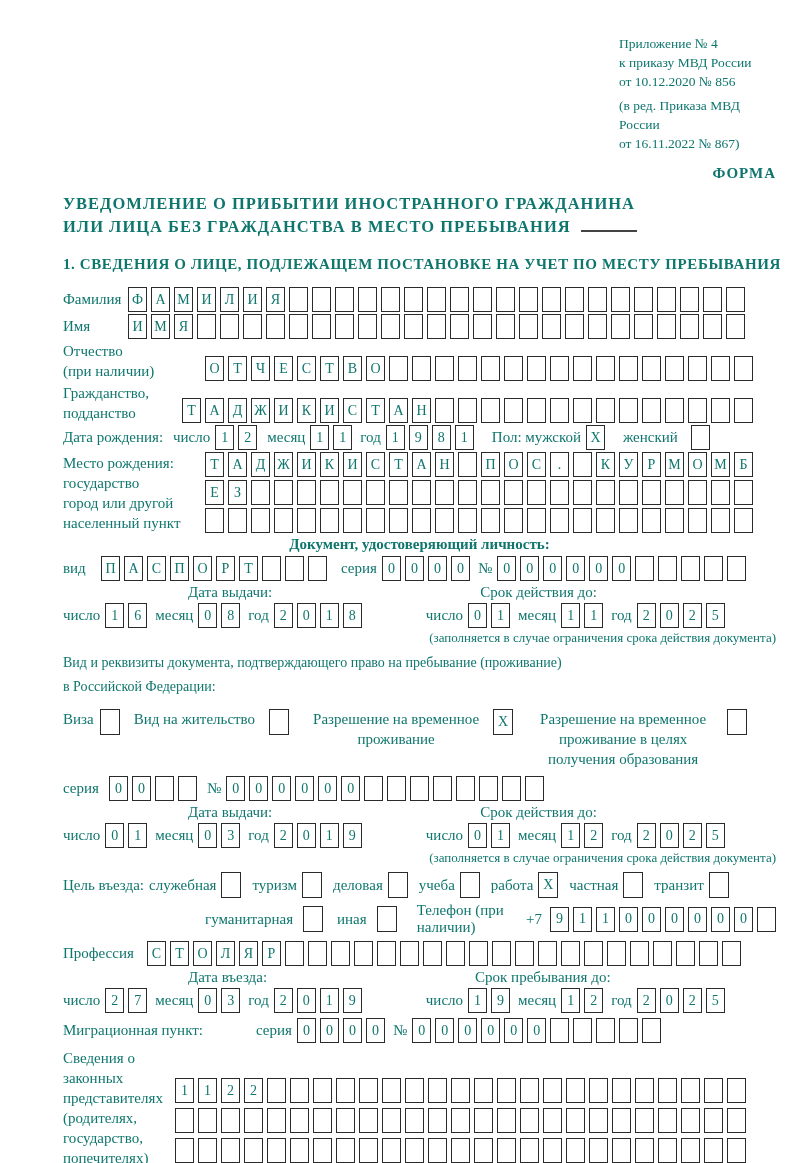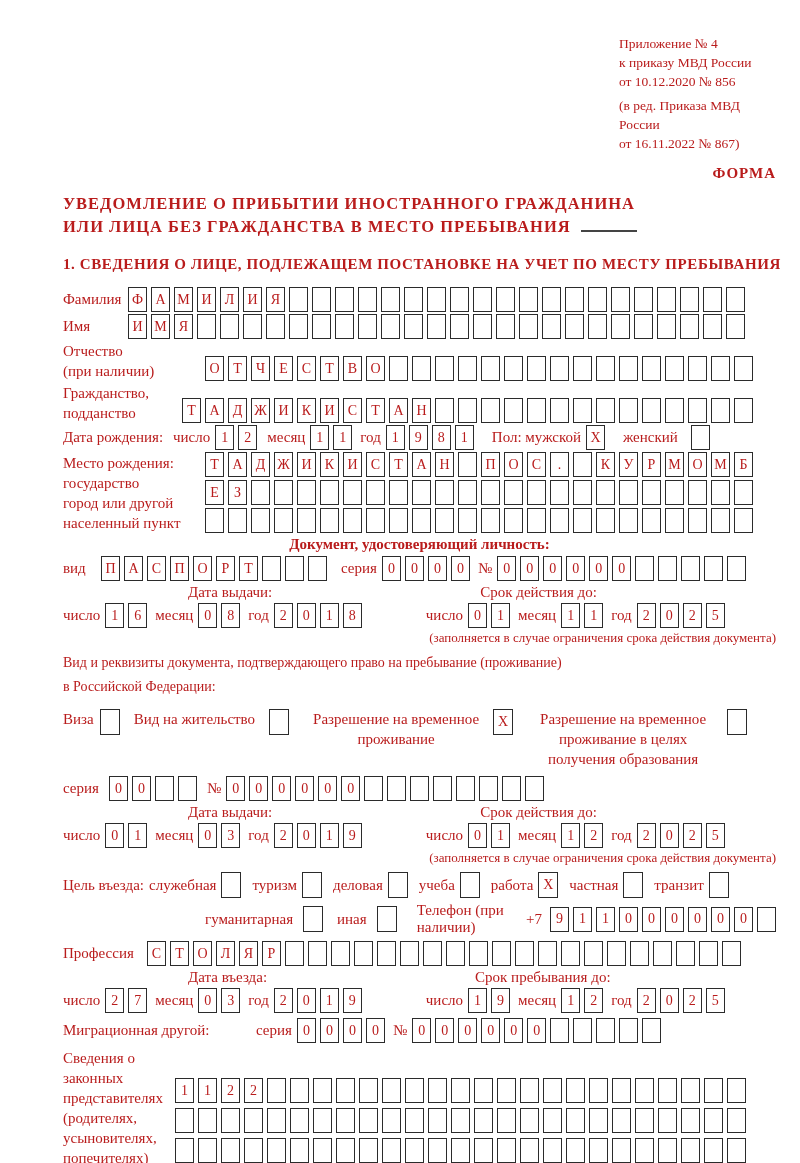--- a/index.html
+++ b/index.html
@@ -1,19 +1,19 @@
 <!DOCTYPE html>
 <html lang="ru"><head>
 <meta charset="utf-8">
 <style>
   html,body{margin:0;padding:0;background:#ffffff;}
   .page{
     position:relative;width:800px;height:1163px;overflow:hidden;
     box-sizing:border-box;padding:34px 24px 0 63px;
-    background:#fff;color:#b91c1c;
+    background:#fff;color:#0f766e;
     font-family:"Liberation Serif","DejaVu Serif",serif;font-size:15px;
   }
   
   .appendix{margin-left:556px;font-size:13.5px;line-height:19px;}
   .appendix .gap{height:5px;}
   .forma{text-align:right;font-weight:bold;font-size:15px;letter-spacing:1px;margin-top:12px;}
   .title{text-align:left;font-weight:bold;font-size:16.5px;line-height:23px;letter-spacing:1px;margin-top:10px;}
   .blank-line{display:inline-block;width:56px;border-bottom:2.5px solid #444;height:14px;margin-left:10px;}
   .sec1{font-weight:bold;font-size:15px;letter-spacing:0.6px;margin-top:18px;white-space:nowrap;}
   .formbody{margin-top:14px;}
@@ -620,21 +620,21 @@
         <div class="boxes">
             <div class="cell">2</div>
             <div class="cell">0</div>
             <div class="cell">2</div>
             <div class="cell">5</div>
           </div>
       </div>
     </div>
 
     <div class="frow vcenter" style="margin-top:5px;">
-      <div class="flabel w-migr">Миграционная другой:</div>
+      <div class="flabel w-migr">Миграционная пункт:</div>
       <span class="slbl">серия</span>
       <div class="boxes">
           <div class="cell">0</div>
           <div class="cell">0</div>
           <div class="cell">0</div>
           <div class="cell">0</div>
         </div>
       <span class="slbl ml8">№</span>
       <div class="boxes">
           <div class="cell">0</div>
@@ -650,21 +650,21 @@
           <div class="cell"></div>
         </div>
     </div>
 
     <div class="frow" style="margin-top:5px;">
       <div class="flabel w-repr">
         <div class="l">Сведения о</div>
         <div class="l">законных</div>
         <div class="l">представителях</div>
         <div class="l">(родителях,</div>
-        <div class="l">усыновителях,</div>
+        <div class="l">государство,</div>
         <div class="l">попечителях)</div>
       </div>
       <div class="repr-rows">
         <div class="boxes">
             <div class="cell">1</div>
             <div class="cell">1</div>
             <div class="cell">2</div>
             <div class="cell">2</div>
             <div class="cell"></div>
             <div class="cell"></div>

